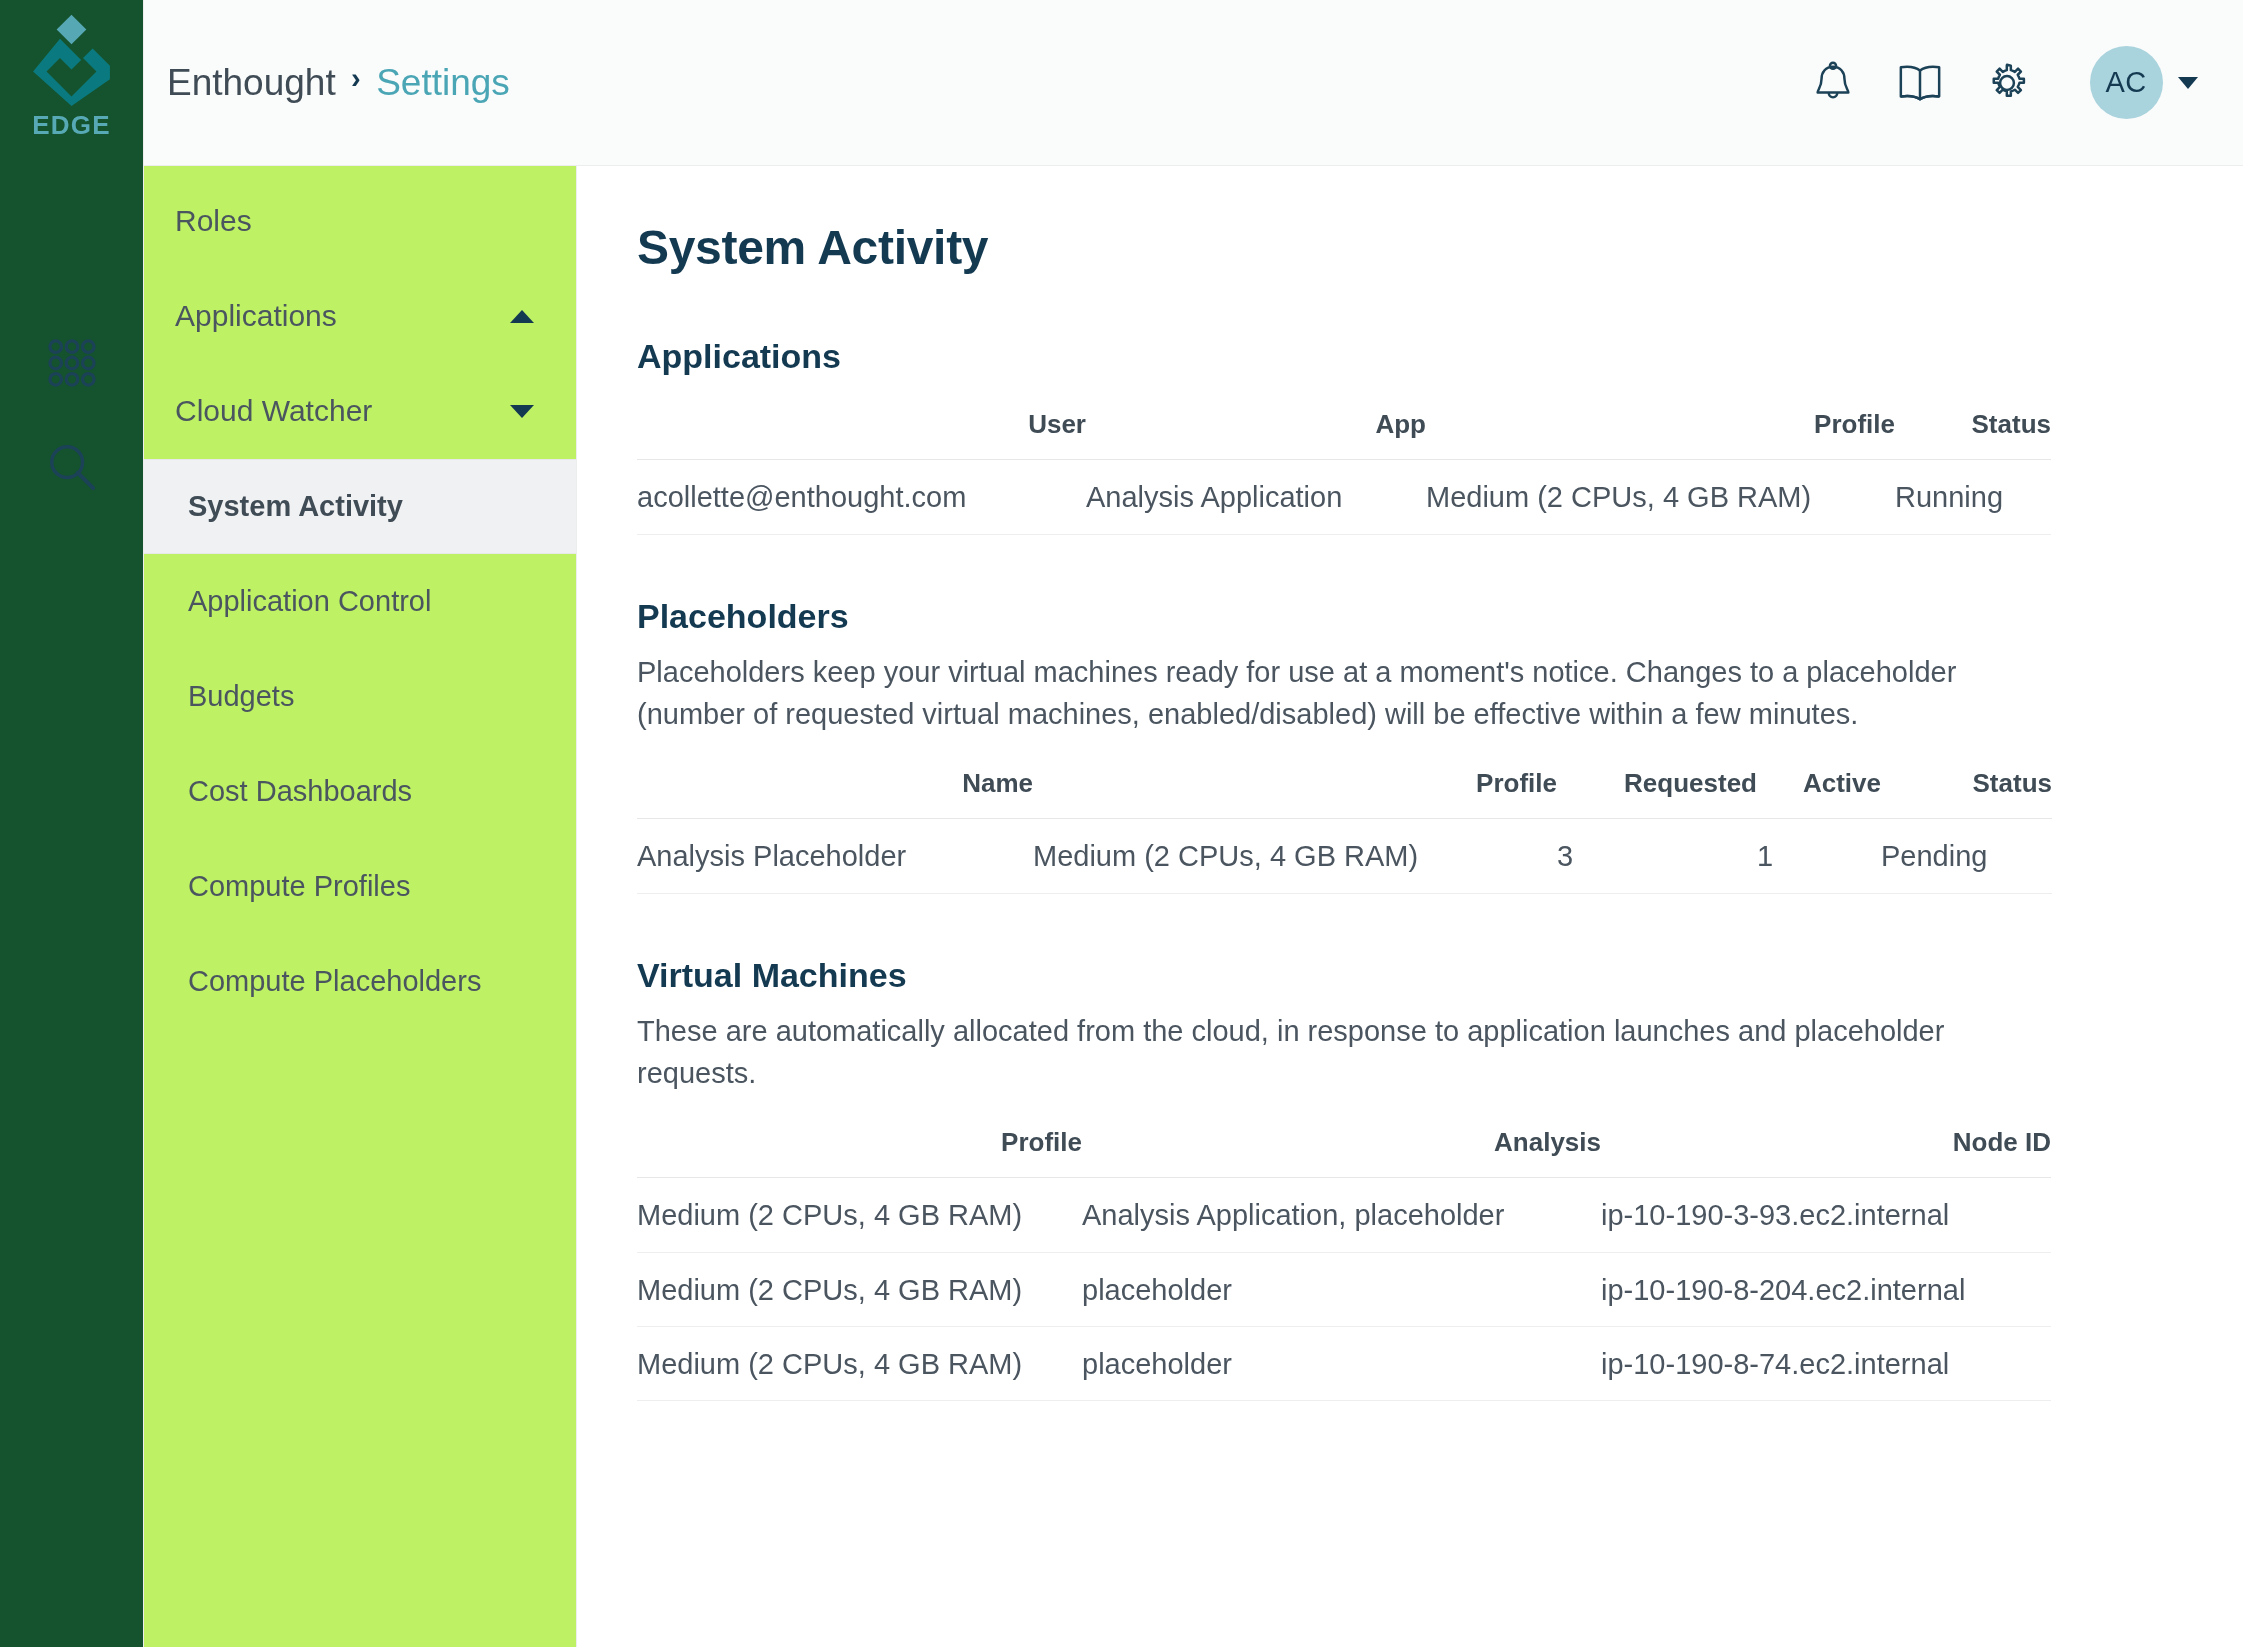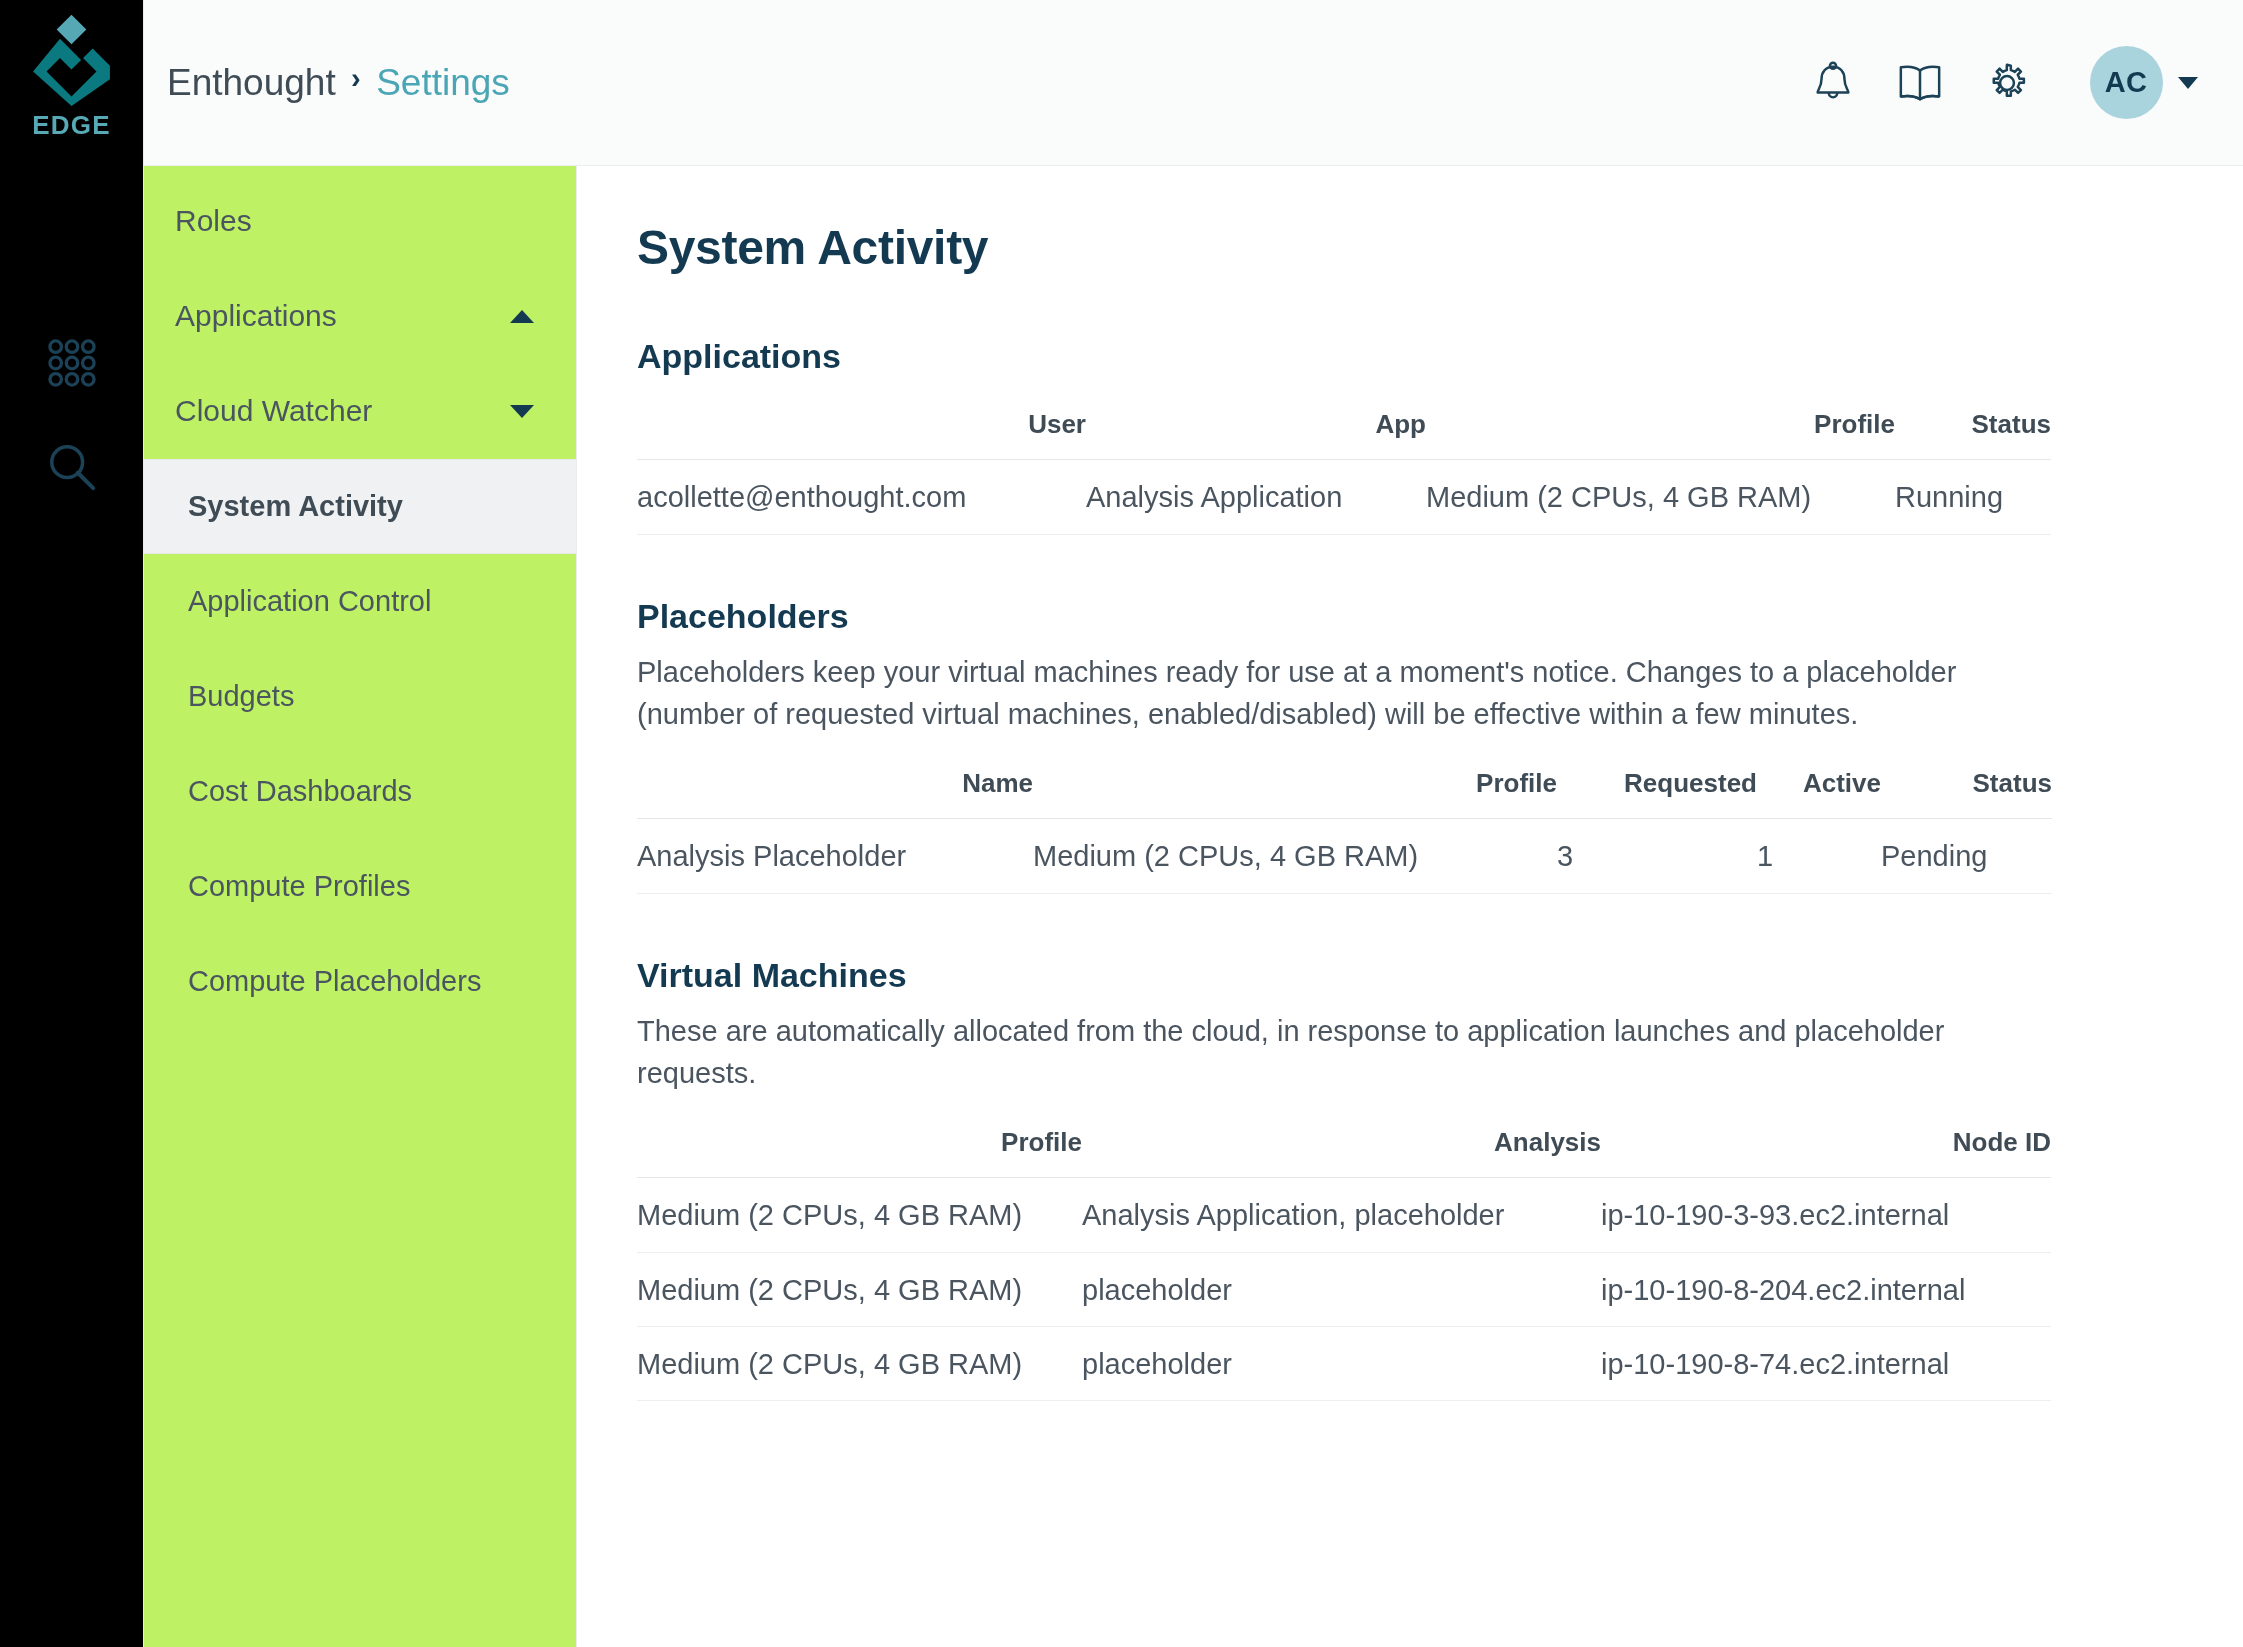--- a/index.html
+++ b/index.html
@@ -7,21 +7,21 @@
     width: 2244px; height: 1647px;
     background: #ffffff;
     font-family: "Liberation Sans", sans-serif;
     overflow: hidden;
   }
   .app { position: relative; width: 2244px; height: 1647px; display: flex; }
 
   
   .rail {
     width: 144px; height: 1647px;
-    background: #000000;
+    background: #14532d;
     border-right: 1px solid #eceded;
     flex: 0 0 144px;
     position: relative;
   }
   .logo-wrap {
     padding-top: 13.5px;
     display: flex; flex-direction: column; align-items: center;
   }
   .logo-mark { position: relative; width: 81px; height: 93px; }
   .logo-small-diamond {
@@ -55,21 +55,21 @@
   .bc-sep { color: #143a52; font-size: 29px; font-weight: 700; }
   .bc-current { color: #4aa6b5; font-weight: 500; cursor: pointer; }
   .header-spacer { flex: 1 1 auto; }
   .header-actions { display: flex; align-items: center; gap: 37px; }
   .hdr-icon { width: 50px; height: 50px; display: flex; align-items: center; justify-content: center; cursor: pointer; }
   .avatar-group { display: flex; align-items: center; gap: 15.4px; margin-left: 21px; cursor: pointer; }
   .avatar {
     width: 73px; height: 73px; border-radius: 50%;
     background: #a9d3dd; color: #143a52;
     display: flex; align-items: center; justify-content: center;
-    font-size: 29px; font-weight: 700; letter-spacing: 0.5px;
+    font-size: 29px; font-weight: 400; letter-spacing: 0.5px;
   }
   .caret-down {
     width: 0; height: 0;
     border-left: 10.6px solid transparent; border-right: 10.6px solid transparent;
     border-top: 12.6px solid #143a52;
   }
 
   
   .body { flex: 1 1 auto; display: flex; min-height: 0; }
 

